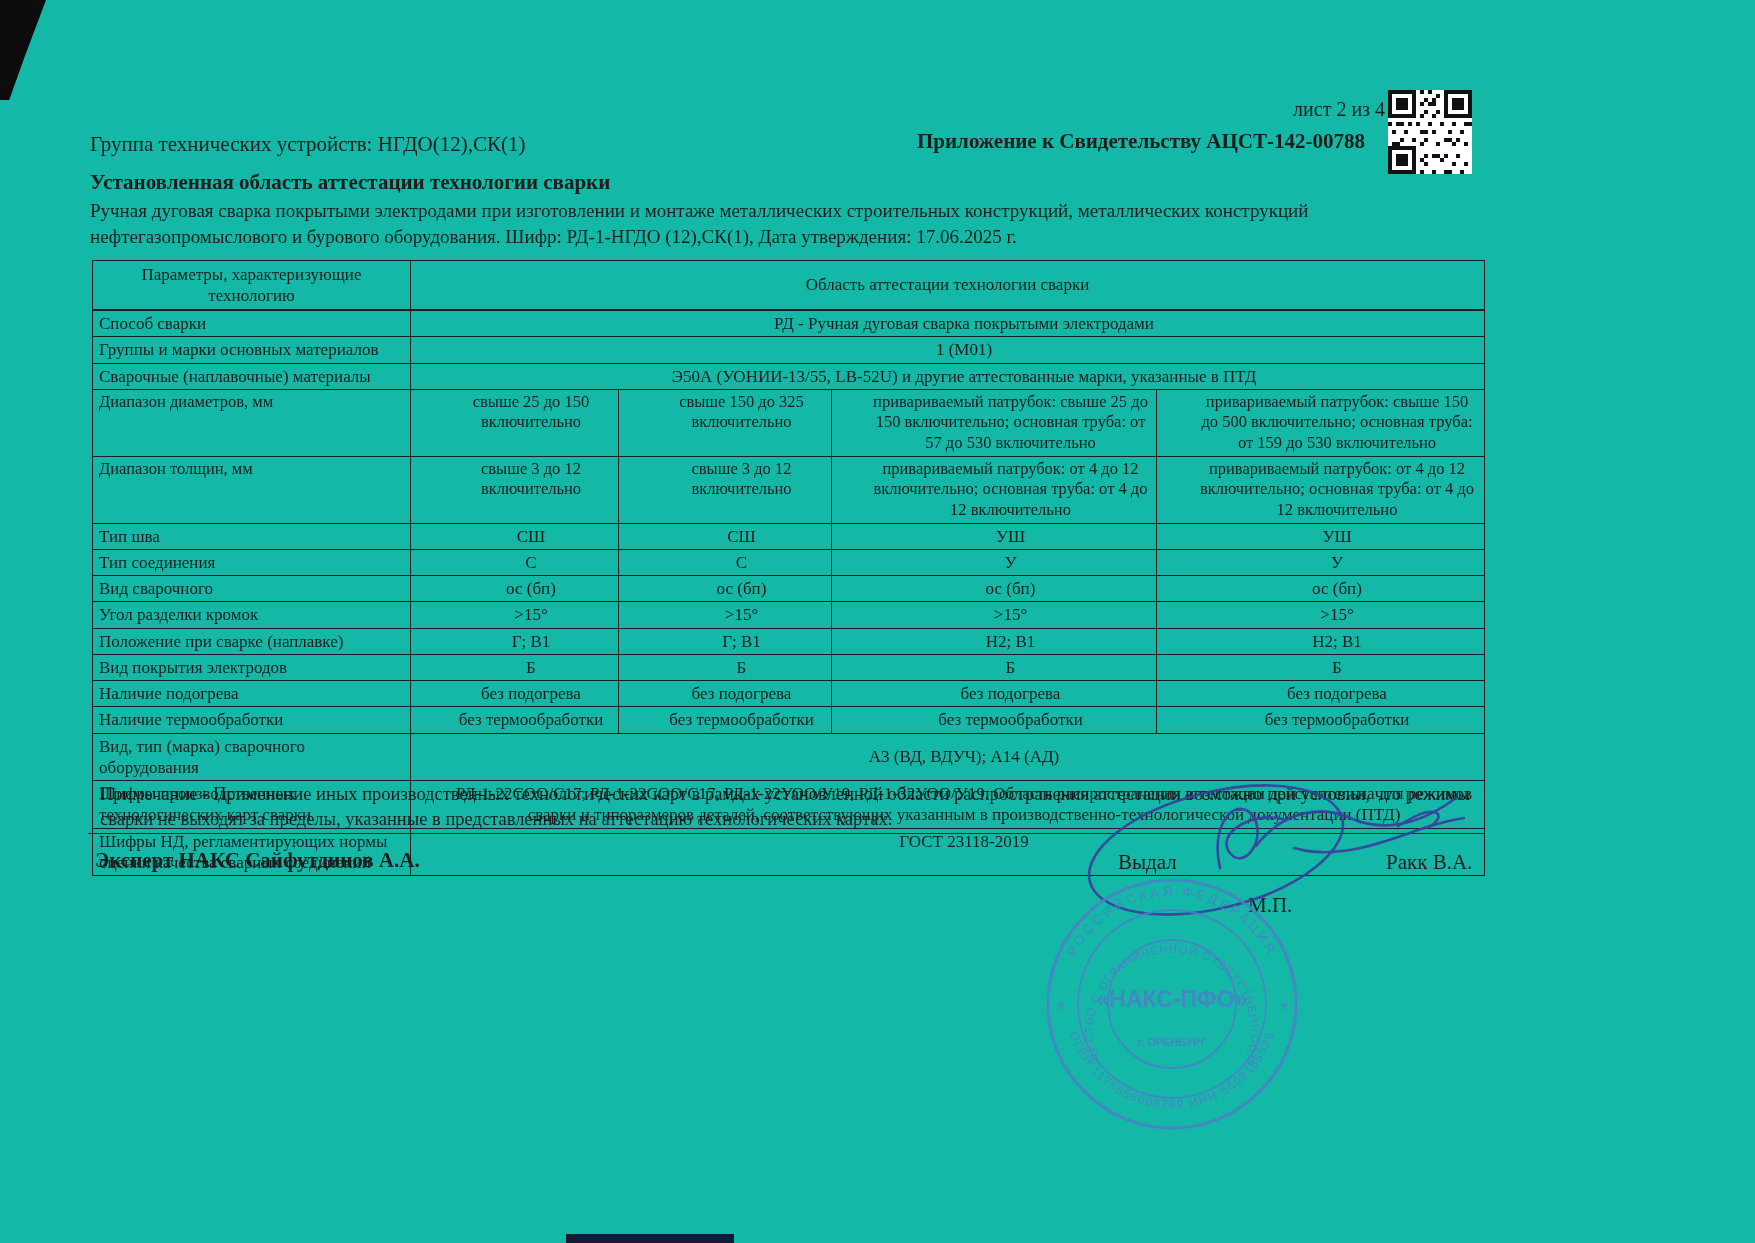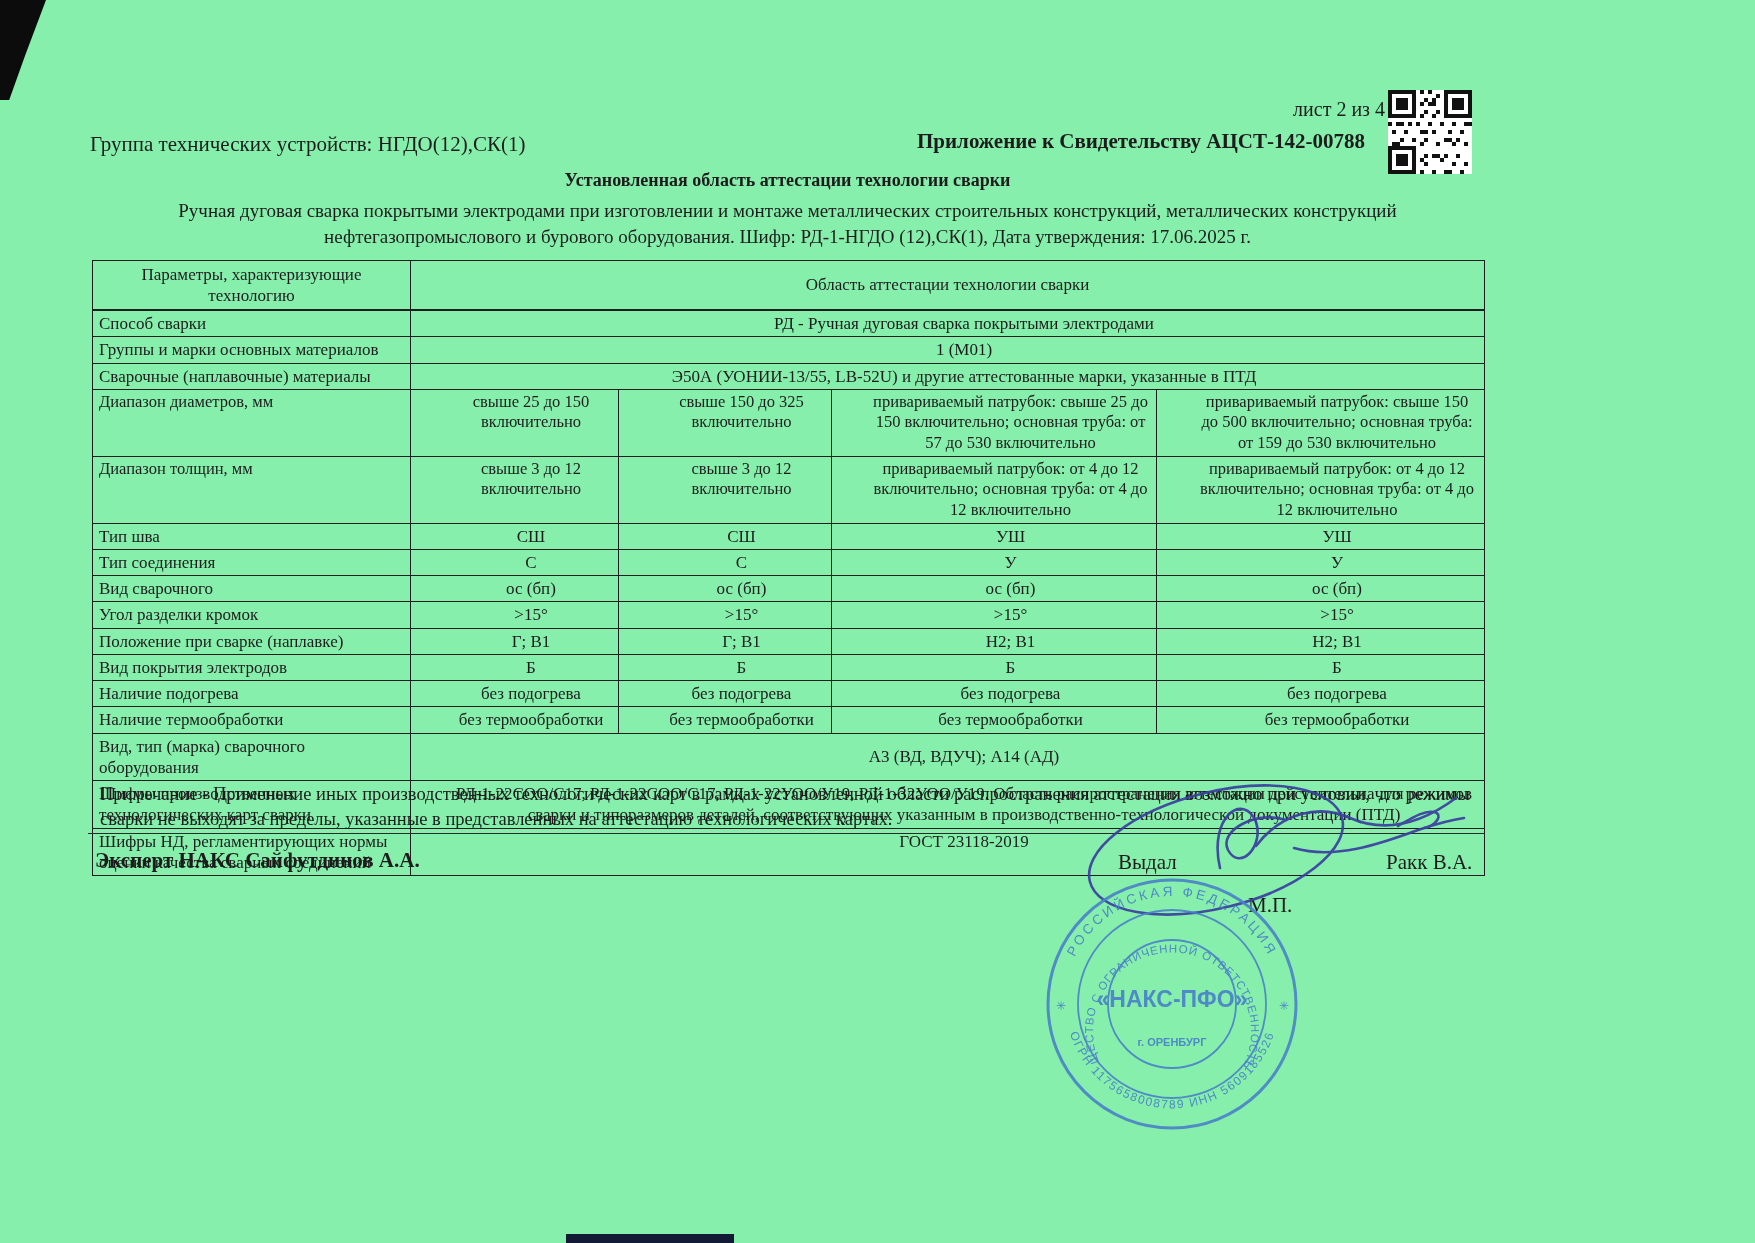--- a/index.html
+++ b/index.html
@@ -1,30 +1,30 @@
 <!DOCTYPE html>
 <html><head>
 <meta charset="utf-8">
 <style>
   html,body{margin:0;padding:0;}
   body{background:#e8e8e8;font-family:"Liberation Serif", serif;color:#1c1c1c;}
-  #page{position:relative;width:1755px;height:1243px;background:#86efac;overflow:hidden;}
+  #page{position:relative;width:1755px;height:1243px;background:#14b8a6;overflow:hidden;}
 
   .abs{position:absolute;}
   .corner-artifact{left:0;top:0;width:46px;height:100px;background:#0c0c0c;
     clip-path:polygon(0 0,100% 0,55% 55%,20% 100%,0 100%);}
   .bottom-artifact{left:566px;top:1234px;width:168px;height:9px;background:#131a36;}
 
   .sheet-label{top:98px;right:370px;font-size:20px;}
   .qr{left:1388px;top:90px;}
   .device-group{left:90px;top:132px;font-size:21px;}
   .appendix{top:129px;right:390px;font-size:21px;font-weight:bold;}
 
-  .title{left:90px;top:170px;width:1395px;text-align:center;font-size:18px;font-weight:bold;}
-  .subtitle{left:90px;top:198px;width:1395px;text-align:center;font-size:19px;line-height:1.35;}
+  .title{left:90px;top:170px;width:1395px;font-size:21px;font-weight:bold;}
+  .subtitle{left:90px;top:198px;width:1395px;font-size:19px;line-height:1.35;}
 
   .tbl-wrap{left:92px;top:260px;width:1392px;}
   table{border-collapse:collapse;width:1392px;table-layout:fixed;font-size:17px;}
   td,th{border:1.6px solid #1e1e1e;padding:2px 6px;font-weight:normal;line-height:1.25;}
   th{height:44px;text-align:center;vertical-align:middle;}
   td.lbl{text-align:left;padding-left:6px;}
   td.val{text-align:center;padding-left:39px;}
   tr.row-tall td{vertical-align:top;height:58px;font-size:16.5px;}
   tr.row-top td{vertical-align:top;}
   tr.hdr th{border-bottom:2.2px solid #1e1e1e;}

